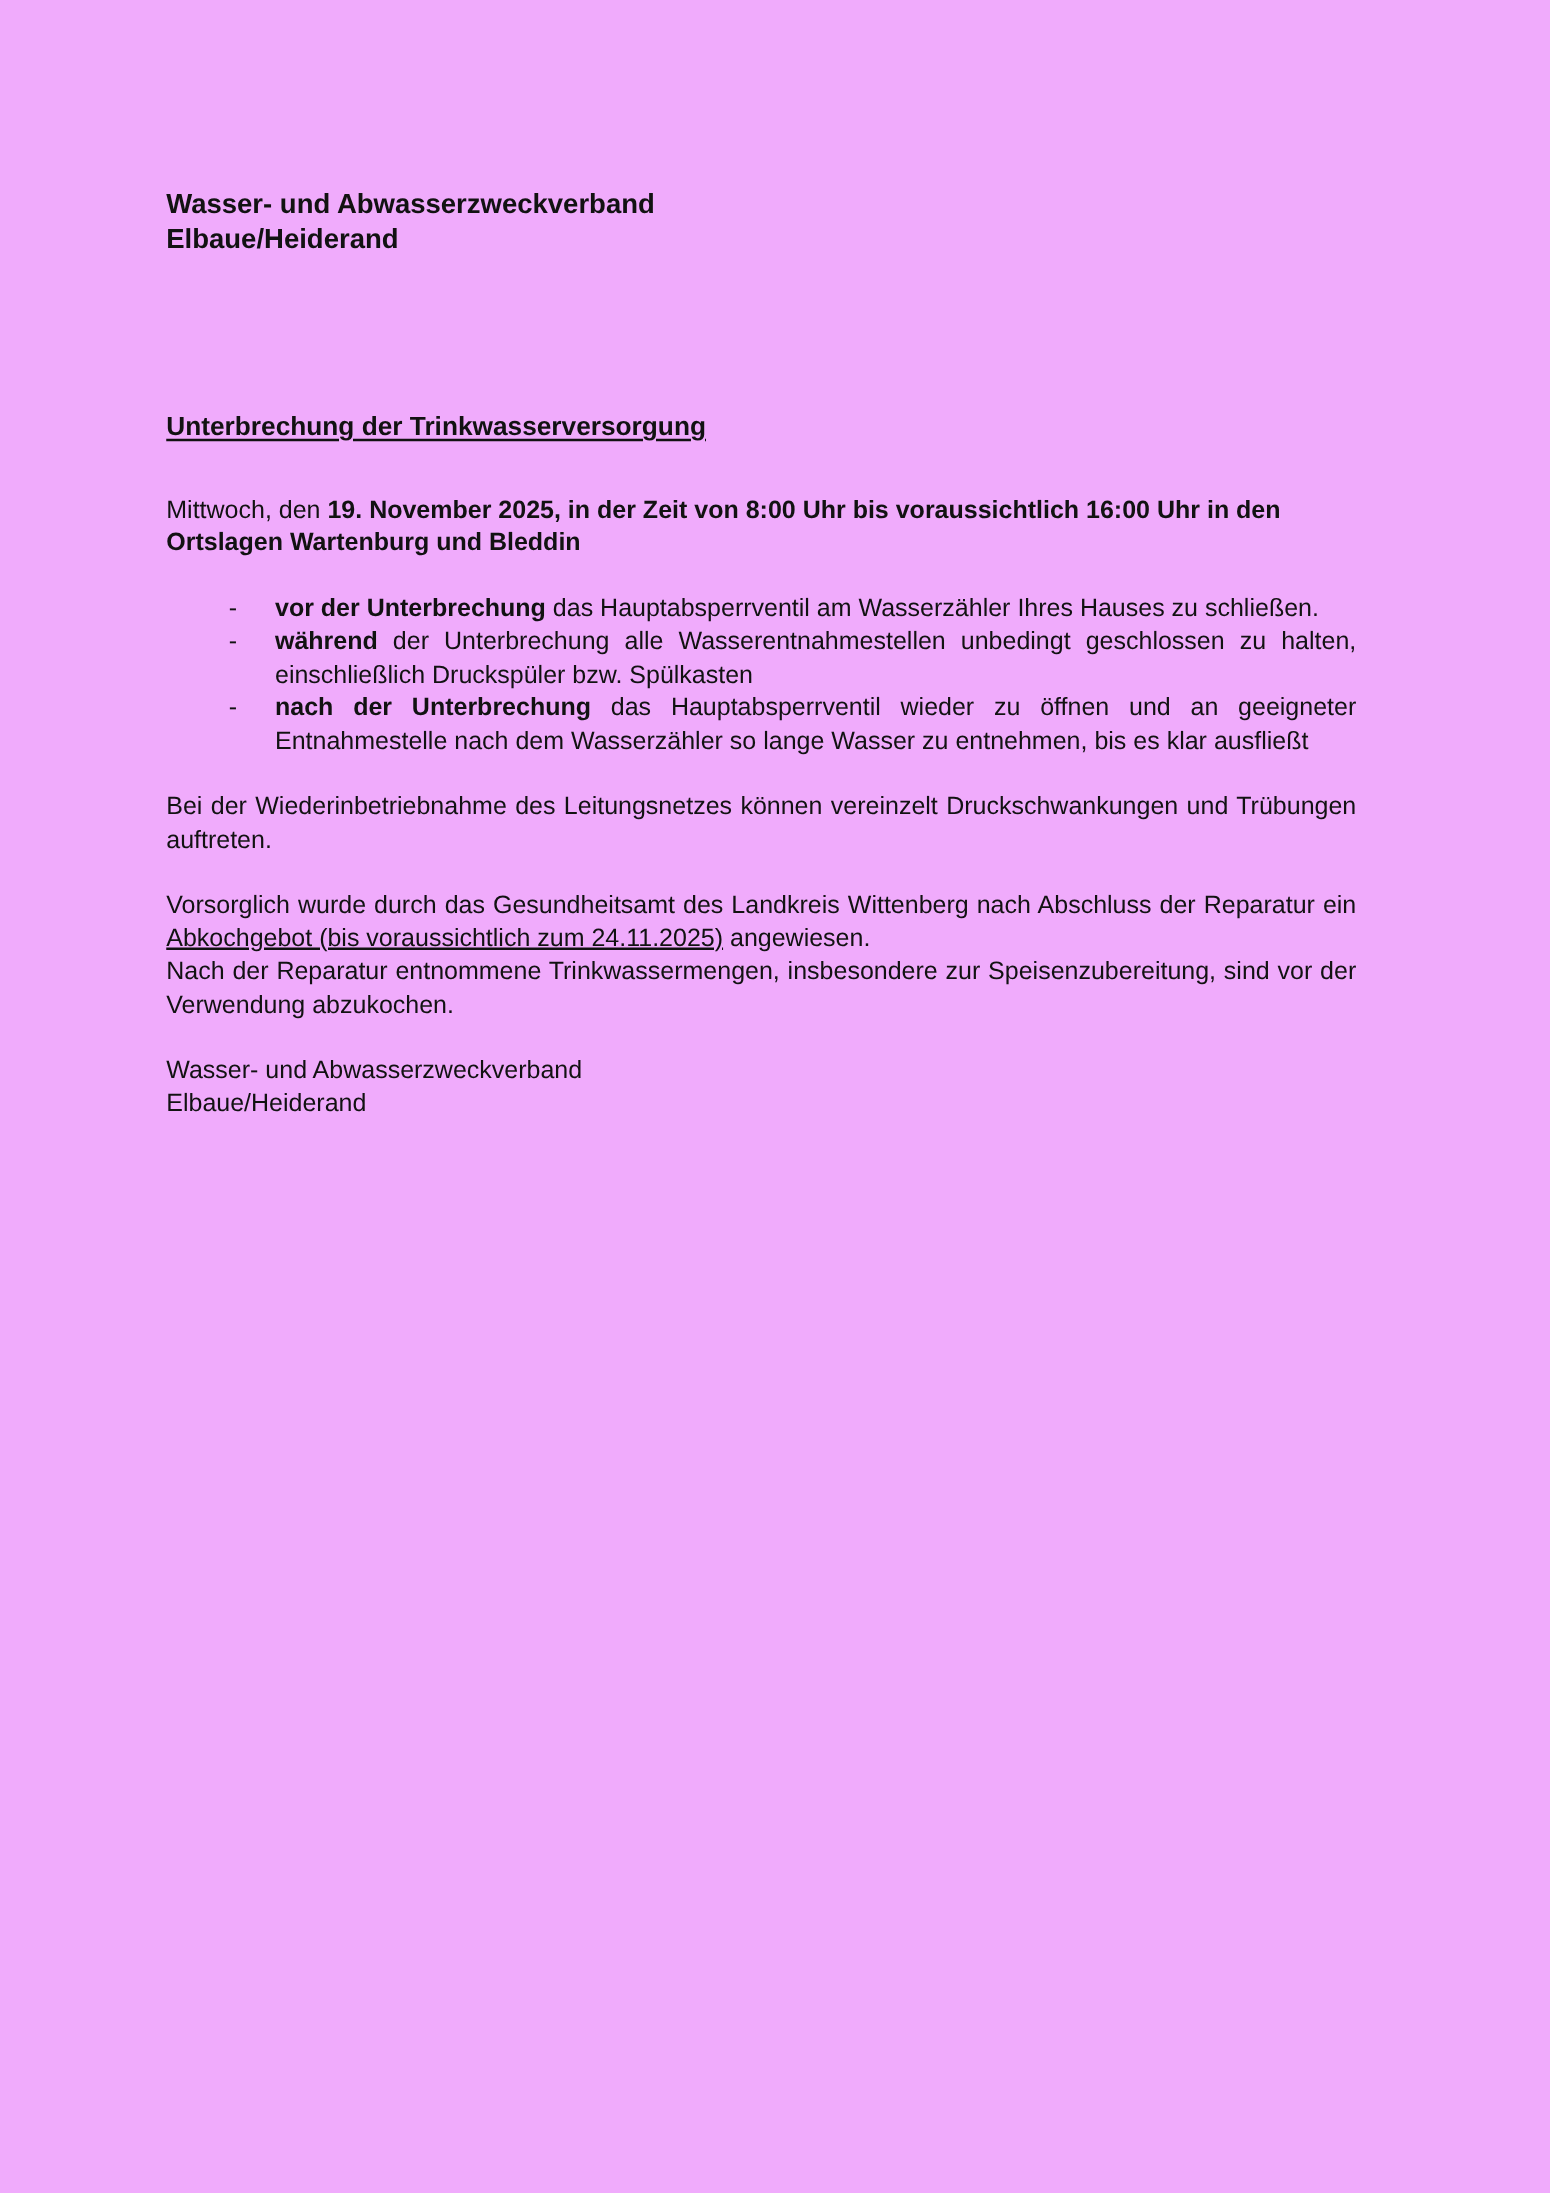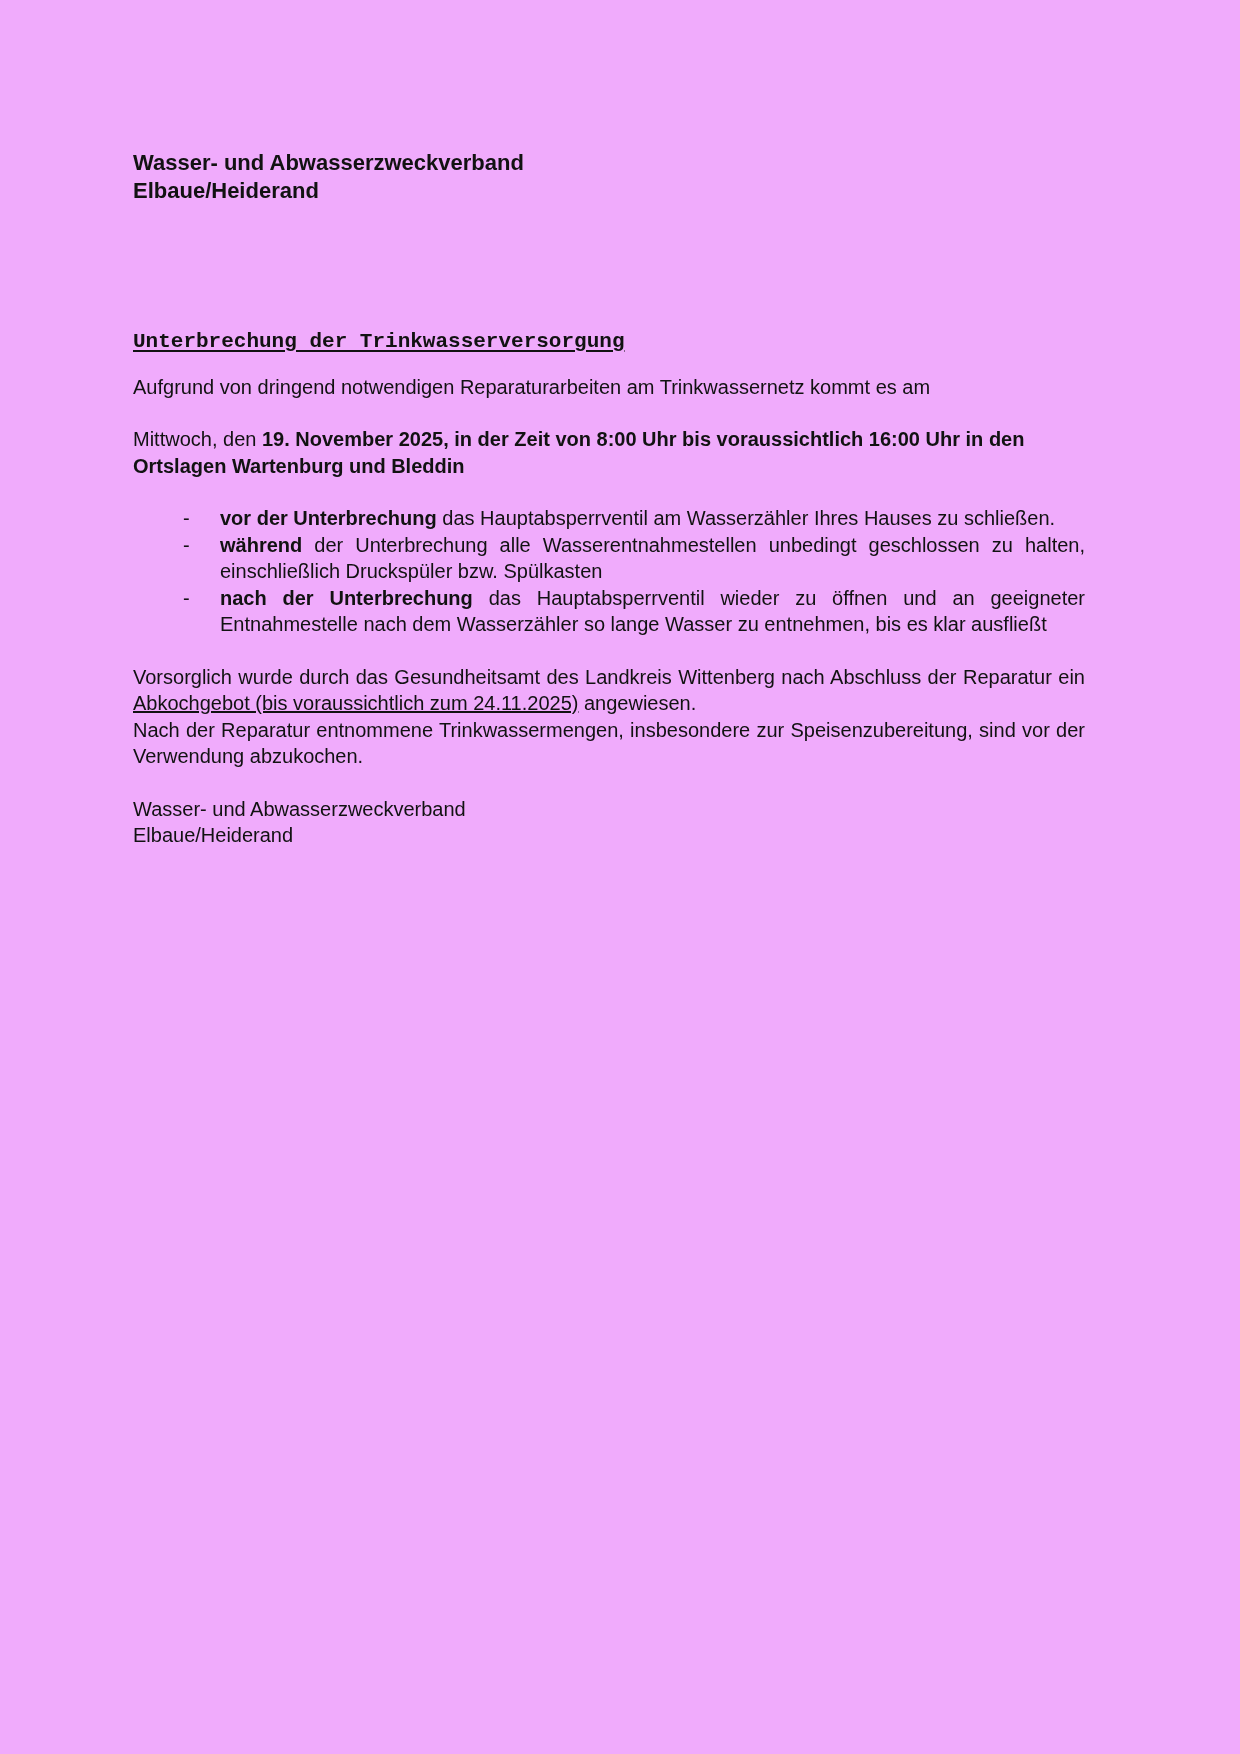--- a/index.html
+++ b/index.html
@@ -42,22 +42,21 @@
     width:952px;
     font-size:20px;
     line-height:26.5px;
   }
   .title {
     font-weight:bold;
     font-size:21px;
     text-decoration:underline;
     text-decoration-thickness:2px;
     text-underline-offset:3px;
-    margin-bottom:18px;
-    font-family:Liberation Mono, monospace;
+    margin-bottom:39px;
   }
   .para { margin-bottom:26px; }
   .tight { margin-bottom:0; }
   .gap-before { margin-top:26px; }
   .justify { text-align:justify; }
   .bullet {
     display:flex;
     padding-left:50px;
     margin-bottom:26px;
   }
@@ -74,32 +73,32 @@
 
   <div class="org">
     <div>Wasser- und Abwasserzweckverband</div>
     <div>Elbaue/Heiderand</div>
   </div>
 
 
   <div class="content">
     <div class="title">Unterbrechung der Trinkwasserversorgung</div>
     <div>
-        <p class="para"><span>Aufgrund von dringend notwendigen Reparaturarbeiten am Trinkwassernetz kommt es am</span></p>
         <p class="para"><span>Mittwoch, den </span><span class="b">19. November 2025, in der Zeit von 8:00 Uhr bis voraussichtlich 16:00 Uhr in den Ortslagen Wartenburg und Bleddin</span></p>
         <div class="bullet tight">
           <span class="bullet-marker">-</span>
           <span class="bullet-body justify"><span class="b">vor der Unterbrechung</span><span> das Hauptabsperrventil am Wasserzähler Ihres Hauses zu schließen.</span></span>
         </div>
         <div class="bullet tight">
           <span class="bullet-marker">-</span>
           <span class="bullet-body justify"><span class="b">während</span><span> der Unterbrechung alle Wasserentnahmestellen unbedingt geschlossen zu halten, einschließlich Druckspüler bzw. Spülkasten</span></span>
         </div>
         <div class="bullet">
           <span class="bullet-marker">-</span>
           <span class="bullet-body justify"><span class="b">nach der Unterbrechung</span><span> das Hauptabsperrventil wieder zu öffnen und an geeigneter Entnahmestelle nach dem Wasserzähler so lange Wasser zu entnehmen, bis es klar ausfließt</span></span>
         </div>
+        <p class="para justify"><span>Bei der Wiederinbetriebnahme des Leitungsnetzes können vereinzelt Druckschwankungen und Trübungen auftreten.</span></p>
         <p class="para justify"><span>Vorsorglich wurde durch das Gesundheitsamt des Landkreis Wittenberg nach Abschluss der Reparatur ein </span><span class="u">Abkochgebot (bis voraussichtlich zum 24.11.2025)</span><span> angewiesen.</span><br><span>Nach der Reparatur entnommene Trinkwassermengen, insbesondere zur Speisenzuberei­tung, sind vor der Verwendung abzukochen.</span></p>
         <p class="para gap-before"><span>Wasser- und Abwasserzweckverband</span><br><span>Elbaue/Heiderand</span></p>
       </div>
   </div>
 
 </div>
 
 </body></html>

